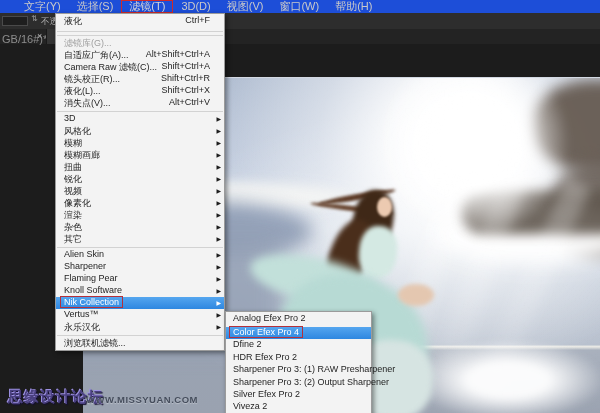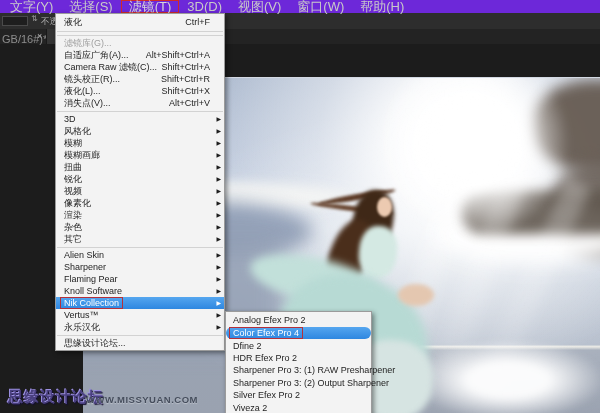--- a/index.html
+++ b/index.html
@@ -6,22 +6,22 @@
   html,body { background:#555; }
   body { font-family:"Liberation Sans","DejaVu Sans",sans-serif; }
   .app {
     position:relative; width:600px; height:413px; overflow:hidden;
     background:#1c1c1c; margin:0 auto;
   }
 
   
   .menu-bar {
     position:absolute; left:0; top:0; width:600px; height:13px;
-    background:#6d28d9; color:#c9c9c9; font-size:13px; line-height:13px;
-    white-space:nowrap; z-index:40; padding-left:2px;
+    background:#1d4ed8; color:#c9c9c9; font-size:11px; line-height:13px;
+    white-space:nowrap; z-index:40; padding-left:16px;
   }
   .mb-item { display:inline-block; padding:0 8px; height:13px; }
   .mb-item.annotated { box-shadow:inset 0 0 0 1px #cf2a2a; color:#d6d6d6; }
 
   .options-bar { position:absolute; left:0; top:13px; width:600px; height:16px; background:#2d2d2d; z-index:5; }
   .opt-input { position:absolute; left:2px; top:3px; width:26px; height:10px; background:#1e1e1e; border:1px solid #4a4a4a; }
   .stepper { position:absolute; left:31px; top:1px; font-size:8px; color:#9a9a9a; }
   .opacity-label { position:absolute; left:41px; top:3px; font-size:8.5px; color:#b3b3b3; }
 
   .tab-row { position:absolute; left:0; top:29px; width:600px; height:15px; background:#232323; z-index:5; }
@@ -84,23 +84,23 @@
   
   .menu-panel {
     position:absolute; background:#f3f3f3; border:1px solid #9b9b9b;
     box-shadow:2px 2px 5px rgba(0,0,0,.45); z-index:50;
     color:#1e1e1e; font-size:9px;
   }
   .menu-panel .menu-items { padding:1px 0; }
   .filter-menu { left:55px; top:13px; width:170px; }
   .nik-submenu { left:225px; top:311px; width:147px; }
 
-  .menu-row { display:flex; align-items:center; height:12px; padding:0 3px 0 8px; cursor:default; }
+  .menu-row { display:flex; align-items:flex-start; height:12px; padding:0 3px 0 8px; cursor:default; }
   .menu-items > .menu-row:first-child { height:14px; }
-  .nik-submenu .menu-row { height:12.4px; padding-left:7px;border-radius:7px; }
+  .nik-submenu .menu-row { height:12.4px; padding-left:7px; }
   .menu-row.selected { background:linear-gradient(180deg,#55a6ef,#2e87e0); color:#ffffff; }
   .menu-row.disabled { color:#9e9e9e; }
   .mi-label { white-space:nowrap; }
   .mi-label.annotated { box-shadow:0 0 0 1px #b5303a; padding:0 3px; margin-left:-3px; }
   .mi-shortcut { margin-left:auto; padding-right:3px; white-space:nowrap; }
   .mi-arrow { width:8px; text-align:right; font-size:6px; line-height:12px; }
   .menu-sep { height:4px; position:relative; }
   .menu-sep::after { content:""; position:absolute; left:1px; right:1px; top:2px; border-top:1px solid #d2d2d2; }
 </style>
 </head>
@@ -276,21 +276,21 @@
           <span class="mi-shortcut"></span>
           <span class="mi-arrow">▶</span>
         </div>
         <div class="menu-row">
           <span class="mi-label">永乐汉化</span>
           <span class="mi-shortcut"></span>
           <span class="mi-arrow">▶</span>
         </div>
         <div class="menu-sep"></div>
         <div class="menu-row">
-          <span class="mi-label">思缘设计论坛...</span>
+          <span class="mi-label">浏览联机滤镜...</span>
           <span class="mi-shortcut"></span>
           <span class="mi-arrow"></span>
         </div>
       </div>
   </div>
 
   <div class="menu-panel nik-submenu">
     <div class="menu-items">
         <div class="menu-row">
           <span class="mi-label">Analog Efex Pro 2</span>

